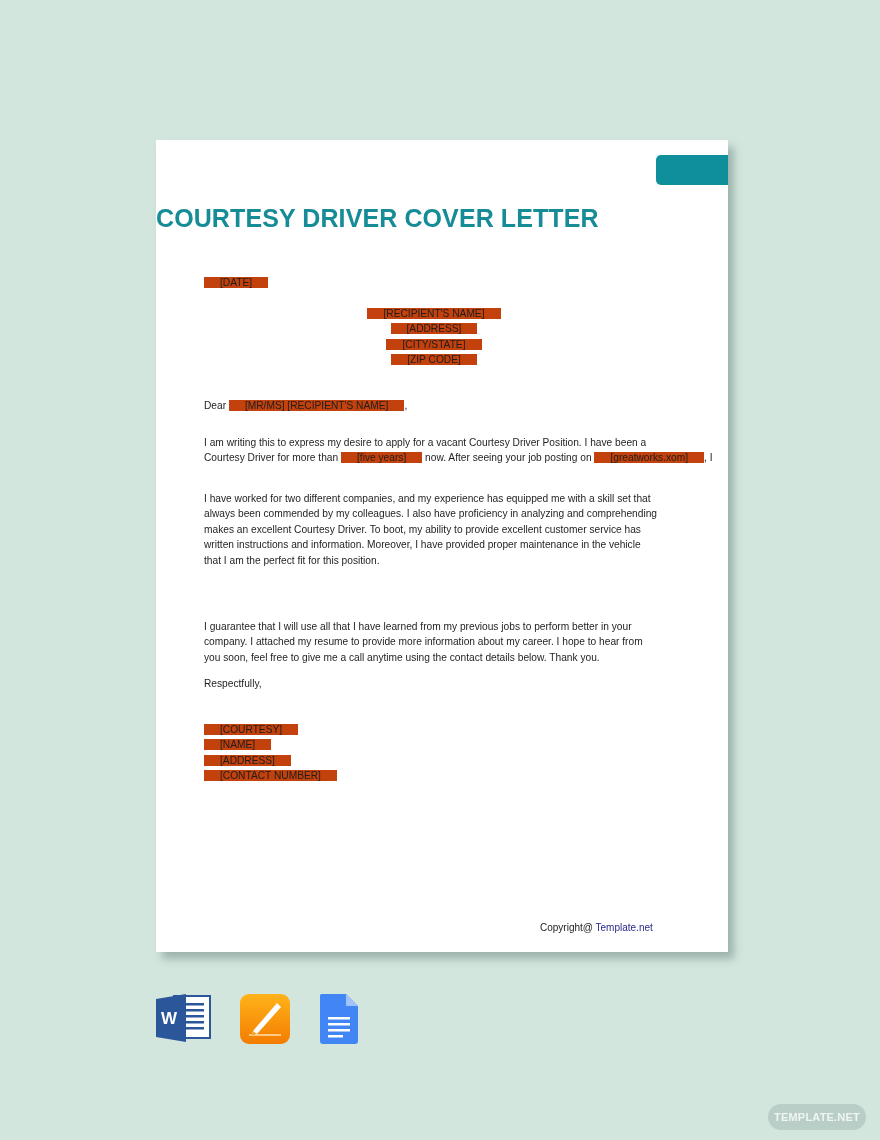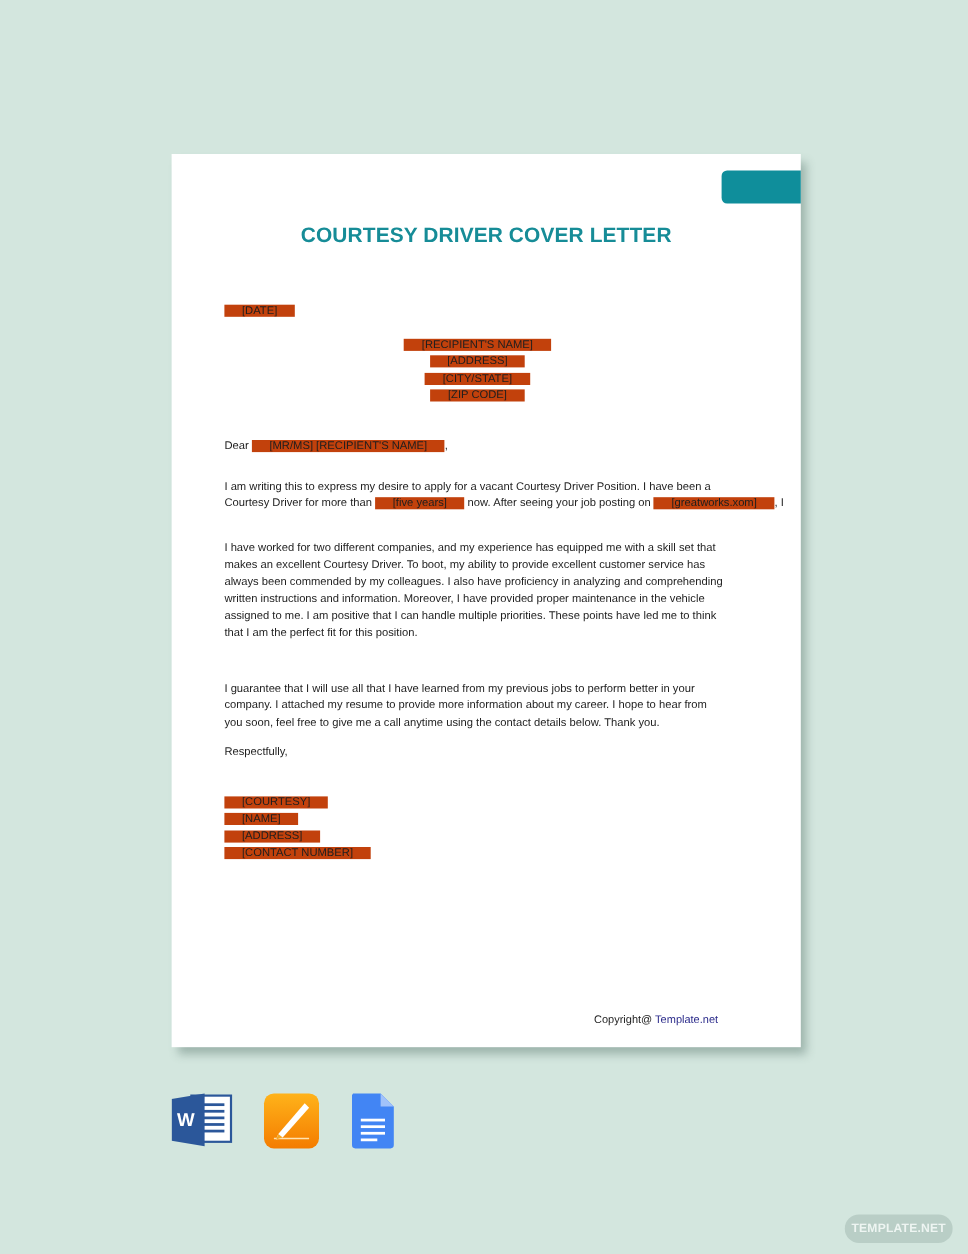--- a/index.html
+++ b/index.html
@@ -20,24 +20,23 @@
   .tab {
     position: absolute;
     left: 500px; top: 15px;
     width: 72px; height: 30px;
     background: #0f8e9b;
     border-radius: 5px 0 0 5px;
   }
   .title {
     position: absolute;
     left: 0; right: 0; top: 64px;
-    text-align: center;
     color: #168c97;
     font-weight: bold;
-    font-size: 19px;
+    font-size: 25px;
     letter-spacing: 0.1px;
   }
   .body-text {
     position: absolute;
     left: 48px; width: 460px;
     font-size: 10.2px;
     line-height: 15.4px;
     color: #1e1e1e;
   }
   .hl { background: #c2410c; padding: 0 16px; }
@@ -92,24 +91,23 @@
     <span>Dear </span><span class="hl">[MR/MS] [RECIPIENT'S NAME]</span><span>,</span>
   </div>
 
   <div class="body-text" style="top:295px;">
     <span class="line">I am writing this to express my desire to apply for a vacant Courtesy Driver Position. I have been a</span>
     <span class="line"><span>Courtesy Driver for more than </span><span class="hl">[five years]</span><span> now.  After seeing your job posting on </span><span class="hl">[greatworks.xom]</span><span>, I</span></span>
   </div>
 
   <div class="body-text" style="top:351px;">
     <span class="line">I have worked for two different companies, and my experience has equipped me with a skill set that</span>
+    <span class="line">always been commended by my colleagues. I also have proficiency in analyzing and comprehending</span>
     <span class="line">makes an excellent Courtesy Driver. To boot, my ability to provide excellent customer service has</span>
-    <span class="line">always been commended by my colleagues. I also have proficiency in analyzing and comprehending</span>
     <span class="line">written instructions and information. Moreover, I have provided proper maintenance in the vehicle</span>
-    <span class="line">assigned to me. I am positive that I can handle multiple priorities. These points have led me to think</span>
     <span class="line">that I am the perfect fit for this position.</span>
   </div>
 
   <div class="body-text" style="top:459px;margin-top:20px;">
     <span class="line">I guarantee that I will use all that I have learned from my previous jobs to perform better in your</span>
     <span class="line">company. I attached my resume to provide more information about my career. I hope to hear from</span>
     <span class="line">you soon, feel free to give me a call anytime using the contact details below. Thank you.</span>
   </div>
 
   <div class="body-text" style="top:536px;">Respectfully,</div>

